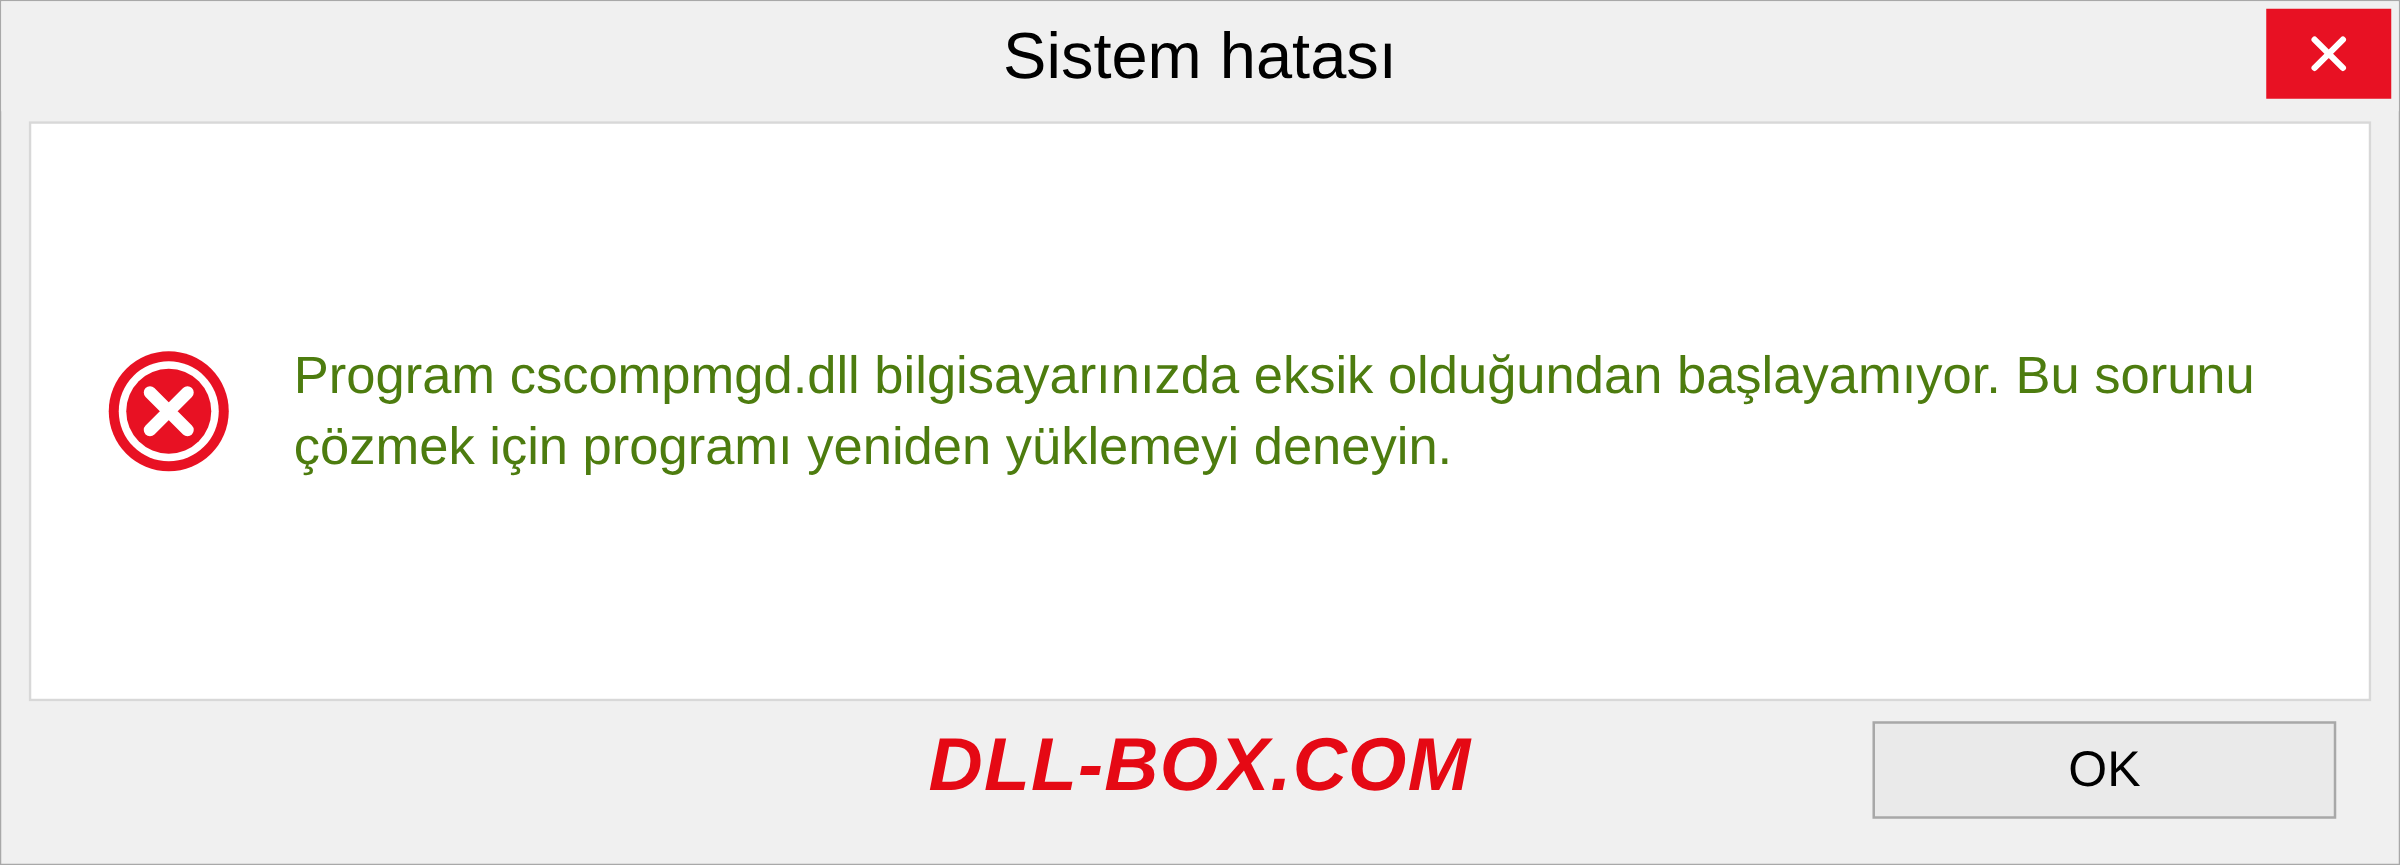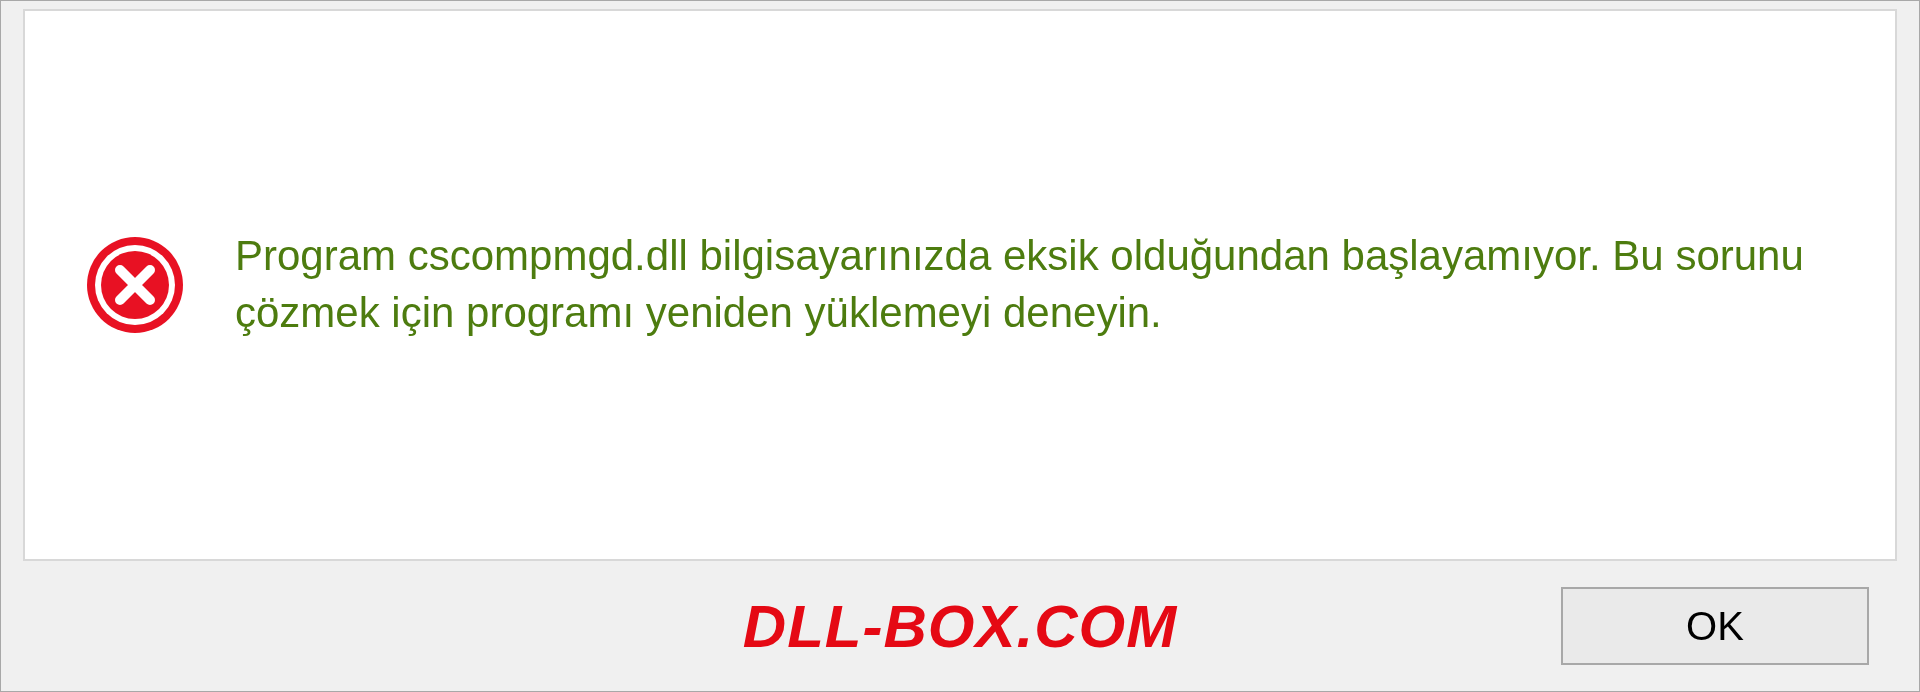--- a/index.html
+++ b/index.html
@@ -74,53 +74,60 @@
     }
     .message-text {
       font-size: 42px;
       line-height: 1.35;
       color: #4d7c0f;
       font-weight: 400;
     }
     .footer-bar {
       height: 130px;
       display: flex;
-      align-items: center;
       justify-content: flex-end;
-      padding: 0 50px;
+      padding: 16px 50px;
       position: relative;
     }
     .watermark {
       position: absolute;
       left: 50%;
       transform: translateX(-50%);
       font-size: 60px;
       font-weight: 900;
       font-style: italic;
       color: #e50914;
       letter-spacing: 1px;
       font-family: Arial, sans-serif;
     }
     .ok-button {
-      width: 308px;
+      width: 371px;
       height: 78px;
       background: #eaeaea;
       border: 2px solid #a8a8a8;
       font-size: 40px;
       color: #000;
       display: flex;
       align-items: center;
       justify-content: center;
       cursor: pointer;
     }
   </style>
 </head>
 <body>
 
 <div class="dialog-window">
+  <div class="title-bar">
+    <div class="title-text">Sistem hatası</div>
+    <div class="close-button">
+      <svg viewBox="0 0 24 24">
+        <path d="M4 4 L20 20 M20 4 L4 20" stroke="#ffffff" stroke-width="3.5" stroke-linecap="round" fill="none"></path>
+      </svg>
+    </div>
+  </div>
 
   <div class="content-area">
     <div class="error-icon-wrapper">
       <svg viewBox="0 0 100 100">
         <circle cx="50" cy="50" r="48" fill="#e81123"></circle>
         <circle cx="50" cy="50" r="40" fill="#ffffff"></circle>
         <circle cx="50" cy="50" r="34" fill="#e81123"></circle>
         <path d="M35 35 L65 65 M65 35 L35 65" stroke="#ffffff" stroke-width="10" stroke-linecap="round" fill="none"></path>
       </svg>
     </div>

